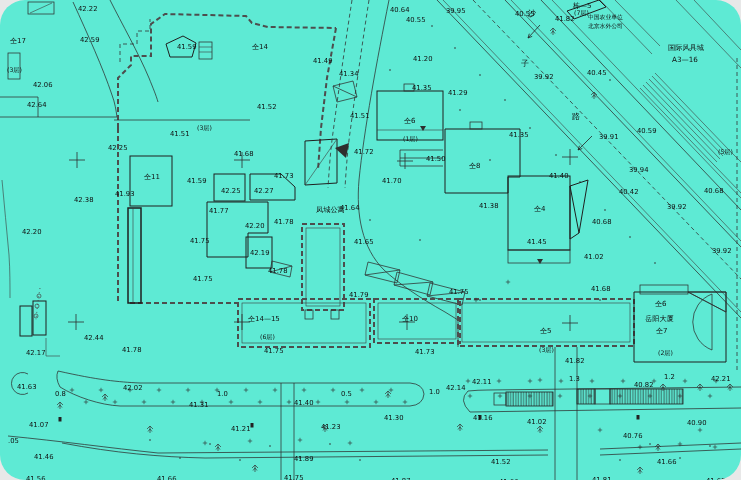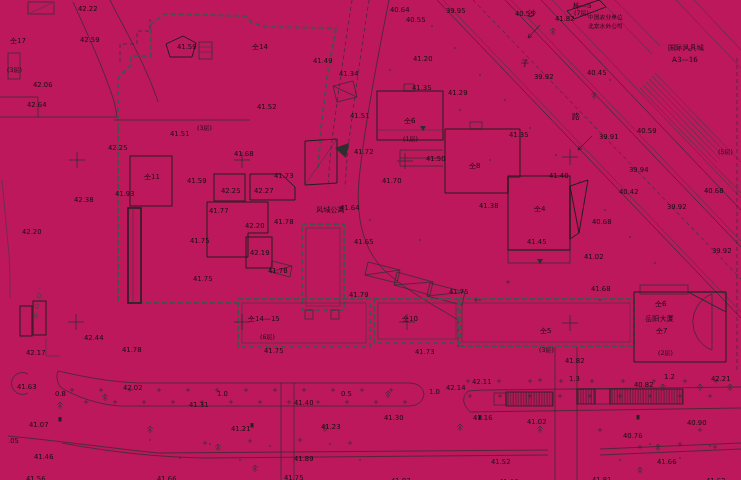--- a/index.html
+++ b/index.html
@@ -1,17 +1,17 @@
 <!DOCTYPE html>
 <html><head>
 <meta charset="utf-8">
 <style>
   html,body{margin:0;padding:0;background:#e8e8e8;}
-  #stage{width:741px;height:480px;background:#be185d;position:relative;overflow:hidden;
-         font-family:"DejaVu Sans",sans-serif;}
+  #stage{width:741px;height:480px;background:#5eead4;position:relative;overflow:hidden;
+         font-family:"DejaVu Sans",sans-serif;border-radius:25px;}
   svg{display:block}
   .ln{stroke:#2e2e2e;stroke-width:.75;fill:none}
   .thin{stroke:#3a3a3a;stroke-width:.6;fill:none}
   .bld{stroke:#1f1f1f;stroke-width:1;fill:none}
   .dbl{stroke:#1f1f1f;stroke-width:1.5;fill:none}
   .fence{stroke:#4d4d4d;stroke-width:2;stroke-dasharray:5 3;fill:none}
   .dashthin{stroke:#333;stroke-width:.8;stroke-dasharray:4 3;fill:none}
   .dotline{stroke:#444;stroke-width:.8;stroke-dasharray:1 3;fill:none}
   .solidfill{fill:#2e2e2e;stroke:none}
   text{fill:#101010}

